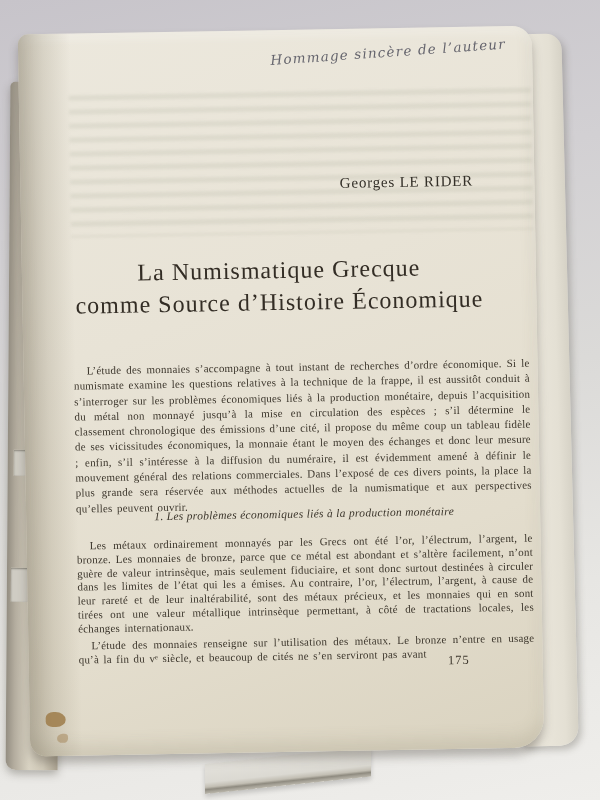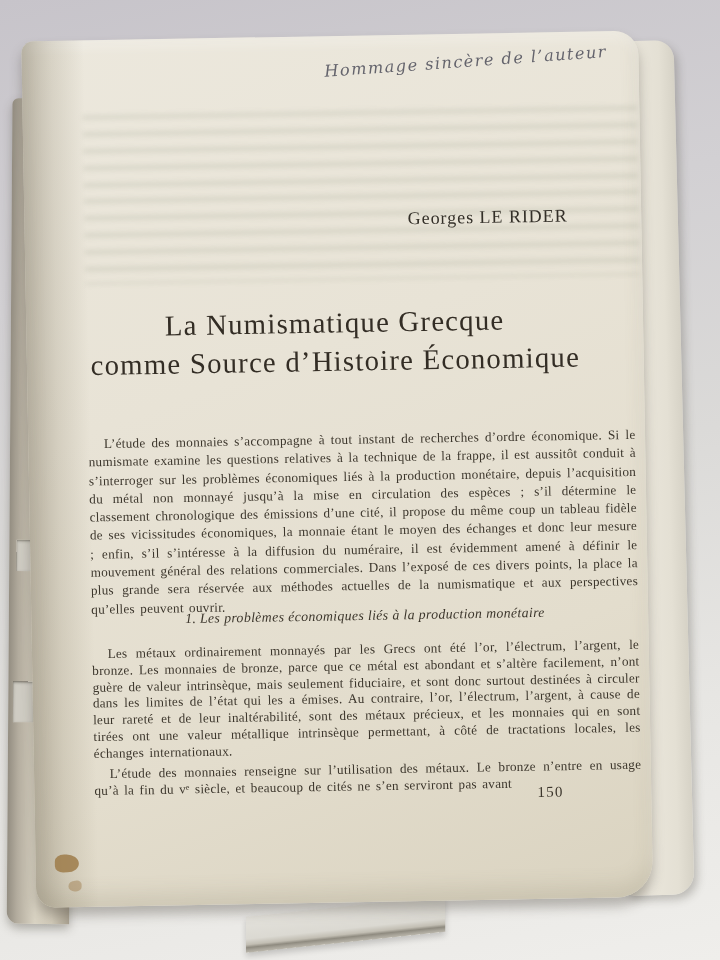--- a/index.html
+++ b/index.html
@@ -135,19 +135,19 @@
     </div>
 
     <p class="para p1">L’étude des monnaies s’accompagne à tout instant de recherches d’ordre économique. Si le numismate examine les questions relatives à la technique de la frappe, il est aussitôt conduit à s’interroger sur les problèmes économiques liés à la production monétaire, depuis l’acquisition du métal non monnayé jusqu’à la mise en circulation des espèces ; s’il détermine le classement chronologique des émissions d’une cité, il propose du même coup un tableau fidèle de ses vicissitudes économiques, la monnaie étant le moyen des échanges et donc leur mesure ; enfin, s’il s’intéresse à la diffusion du numéraire, il est évidemment amené à définir le mouvement général des relations commerciales. Dans l’exposé de ces divers points, la place la plus grande sera réservée aux méthodes actuelles de la numismatique et aux perspectives qu’elles peuvent ouvrir.</p>
 
     <div class="heading">1. Les problèmes économiques liés à la production monétaire</div>
 
     <p class="para p2">Les métaux ordinairement monnayés par les Grecs ont été l’or, l’électrum, l’argent, le bronze. Les monnaies de bronze, parce que ce métal est abondant et s’altère facilement, n’ont guère de valeur intrinsèque, mais seulement fiduciaire, et sont donc surtout destinées à circuler dans les limites de l’état qui les a émises. Au contraire, l’or, l’électrum, l’argent, à cause de leur rareté et de leur inaltérabilité, sont des métaux précieux, et les monnaies qui en sont tirées ont une valeur métallique intrinsèque permettant, à côté de tractations locales, les échanges internationaux.</p>
 
     <p class="para p3">L’étude des monnaies renseigne sur l’utilisation des métaux. Le bronze n’entre en usage qu’à la fin du vᵉ siècle, et beaucoup de cités ne s’en serviront pas avant</p>
 
-    <div class="pagenum">150</div>
+    <div class="pagenum">175</div>
 
     <div class="stain"></div>
     <div class="stain small"></div>
   </div>
 
 </div>
 
 </body></html>

